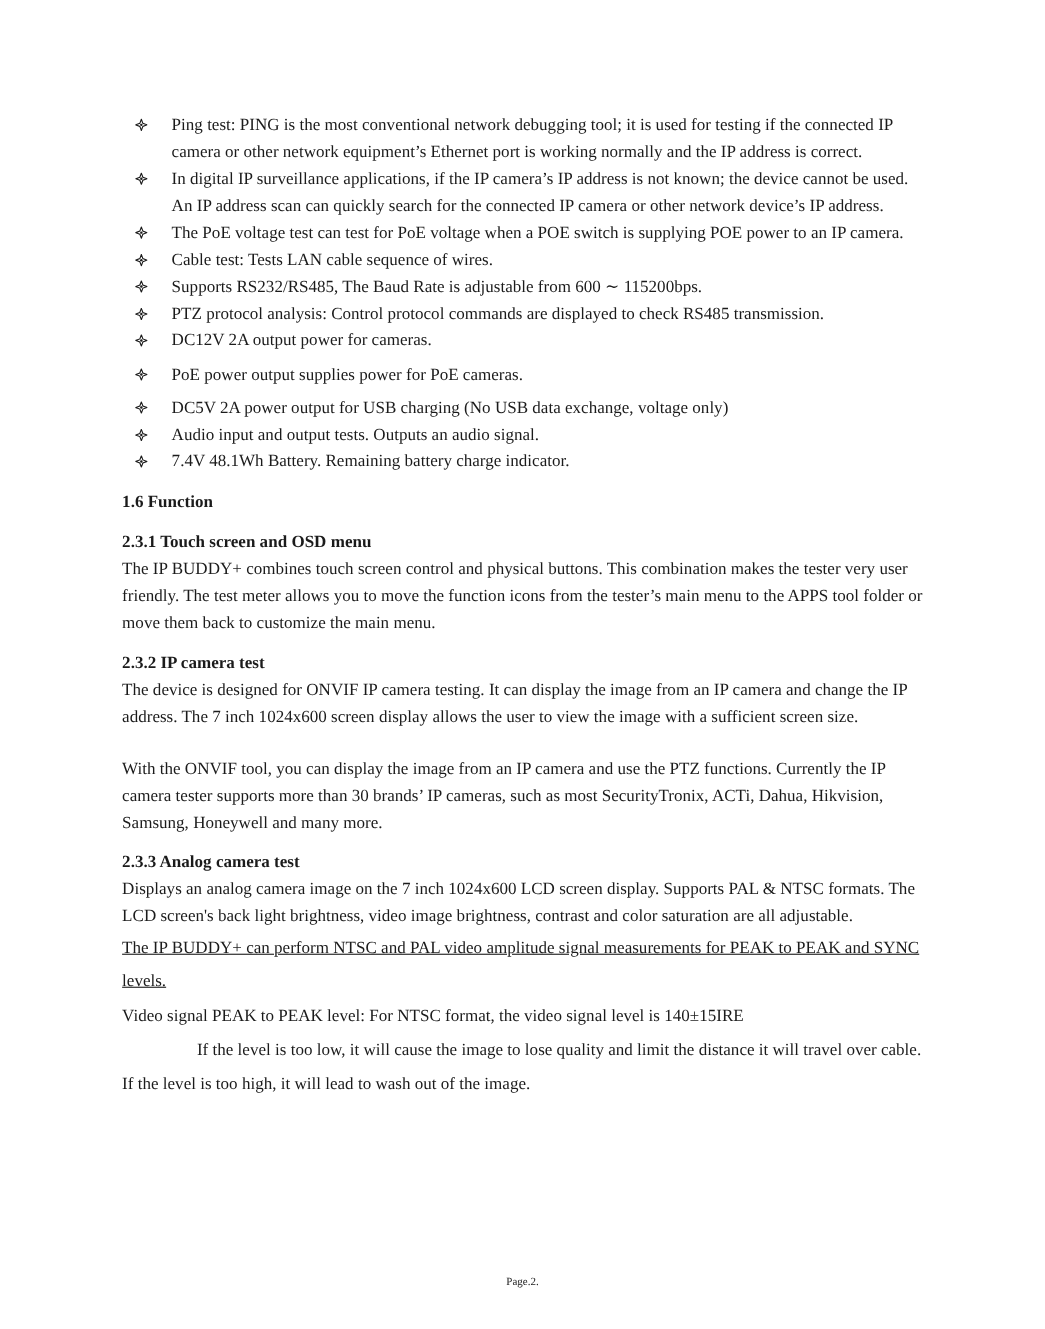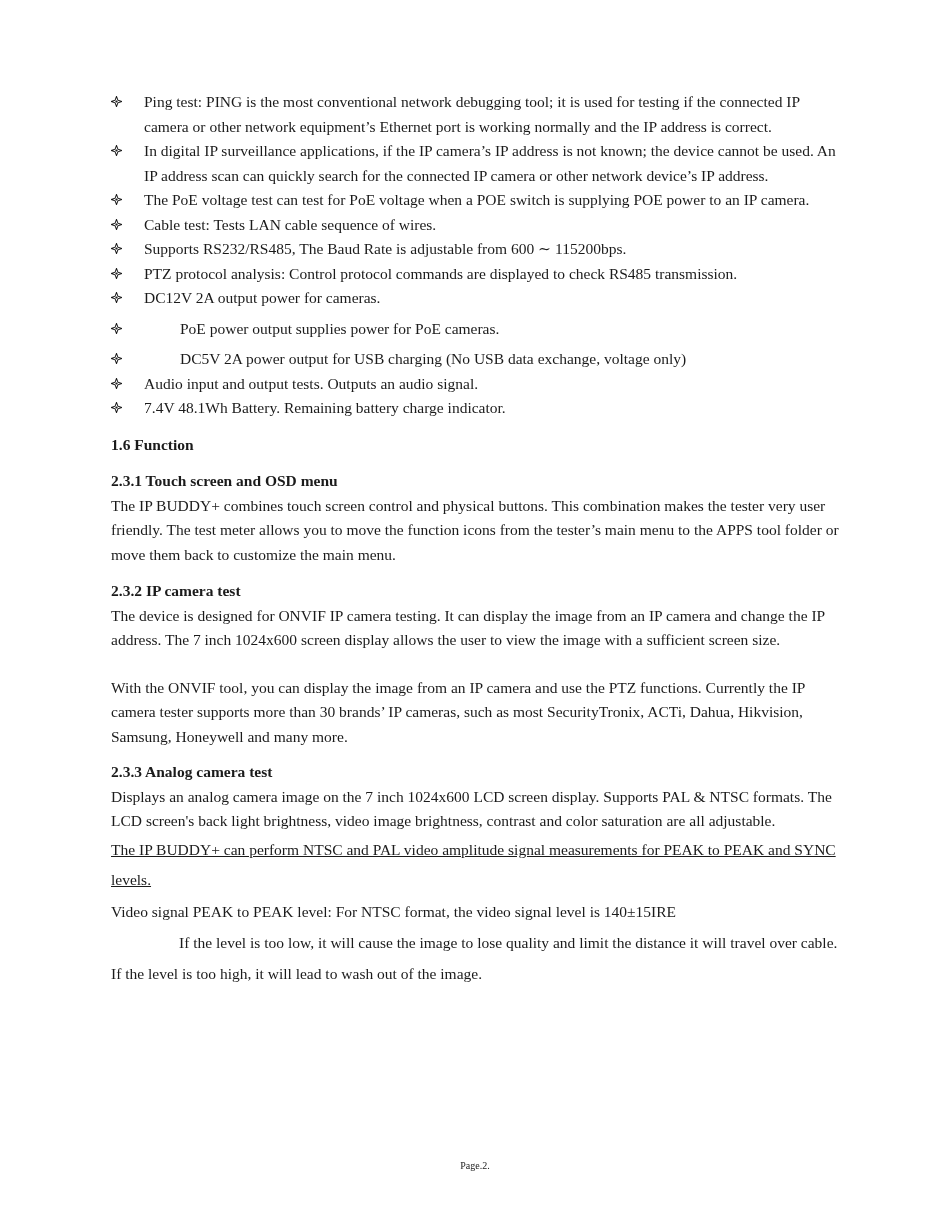--- a/index.html
+++ b/index.html
@@ -18,30 +18,29 @@
     overflow: hidden;
   }
   .content {
     position: absolute;
     left: 111px;
     top: 90px;
     width: 734px;
   }
   ul.features {
     list-style: none;
-    margin: 0;
+    margin: 12px;
     padding: 0;
   }
   ul.features li {
     display: flex;
     line-height: 24.5px;
   }
   ul.features li.gap {
     margin-top: 6px;
-    gap: 36px;
   }
   .bullet {
     flex: 0 0 33px;
     padding-top: 6px;
   }
   .bullet svg {
     display: block;
   }
   .ftext {
     flex: 1 1 auto;

